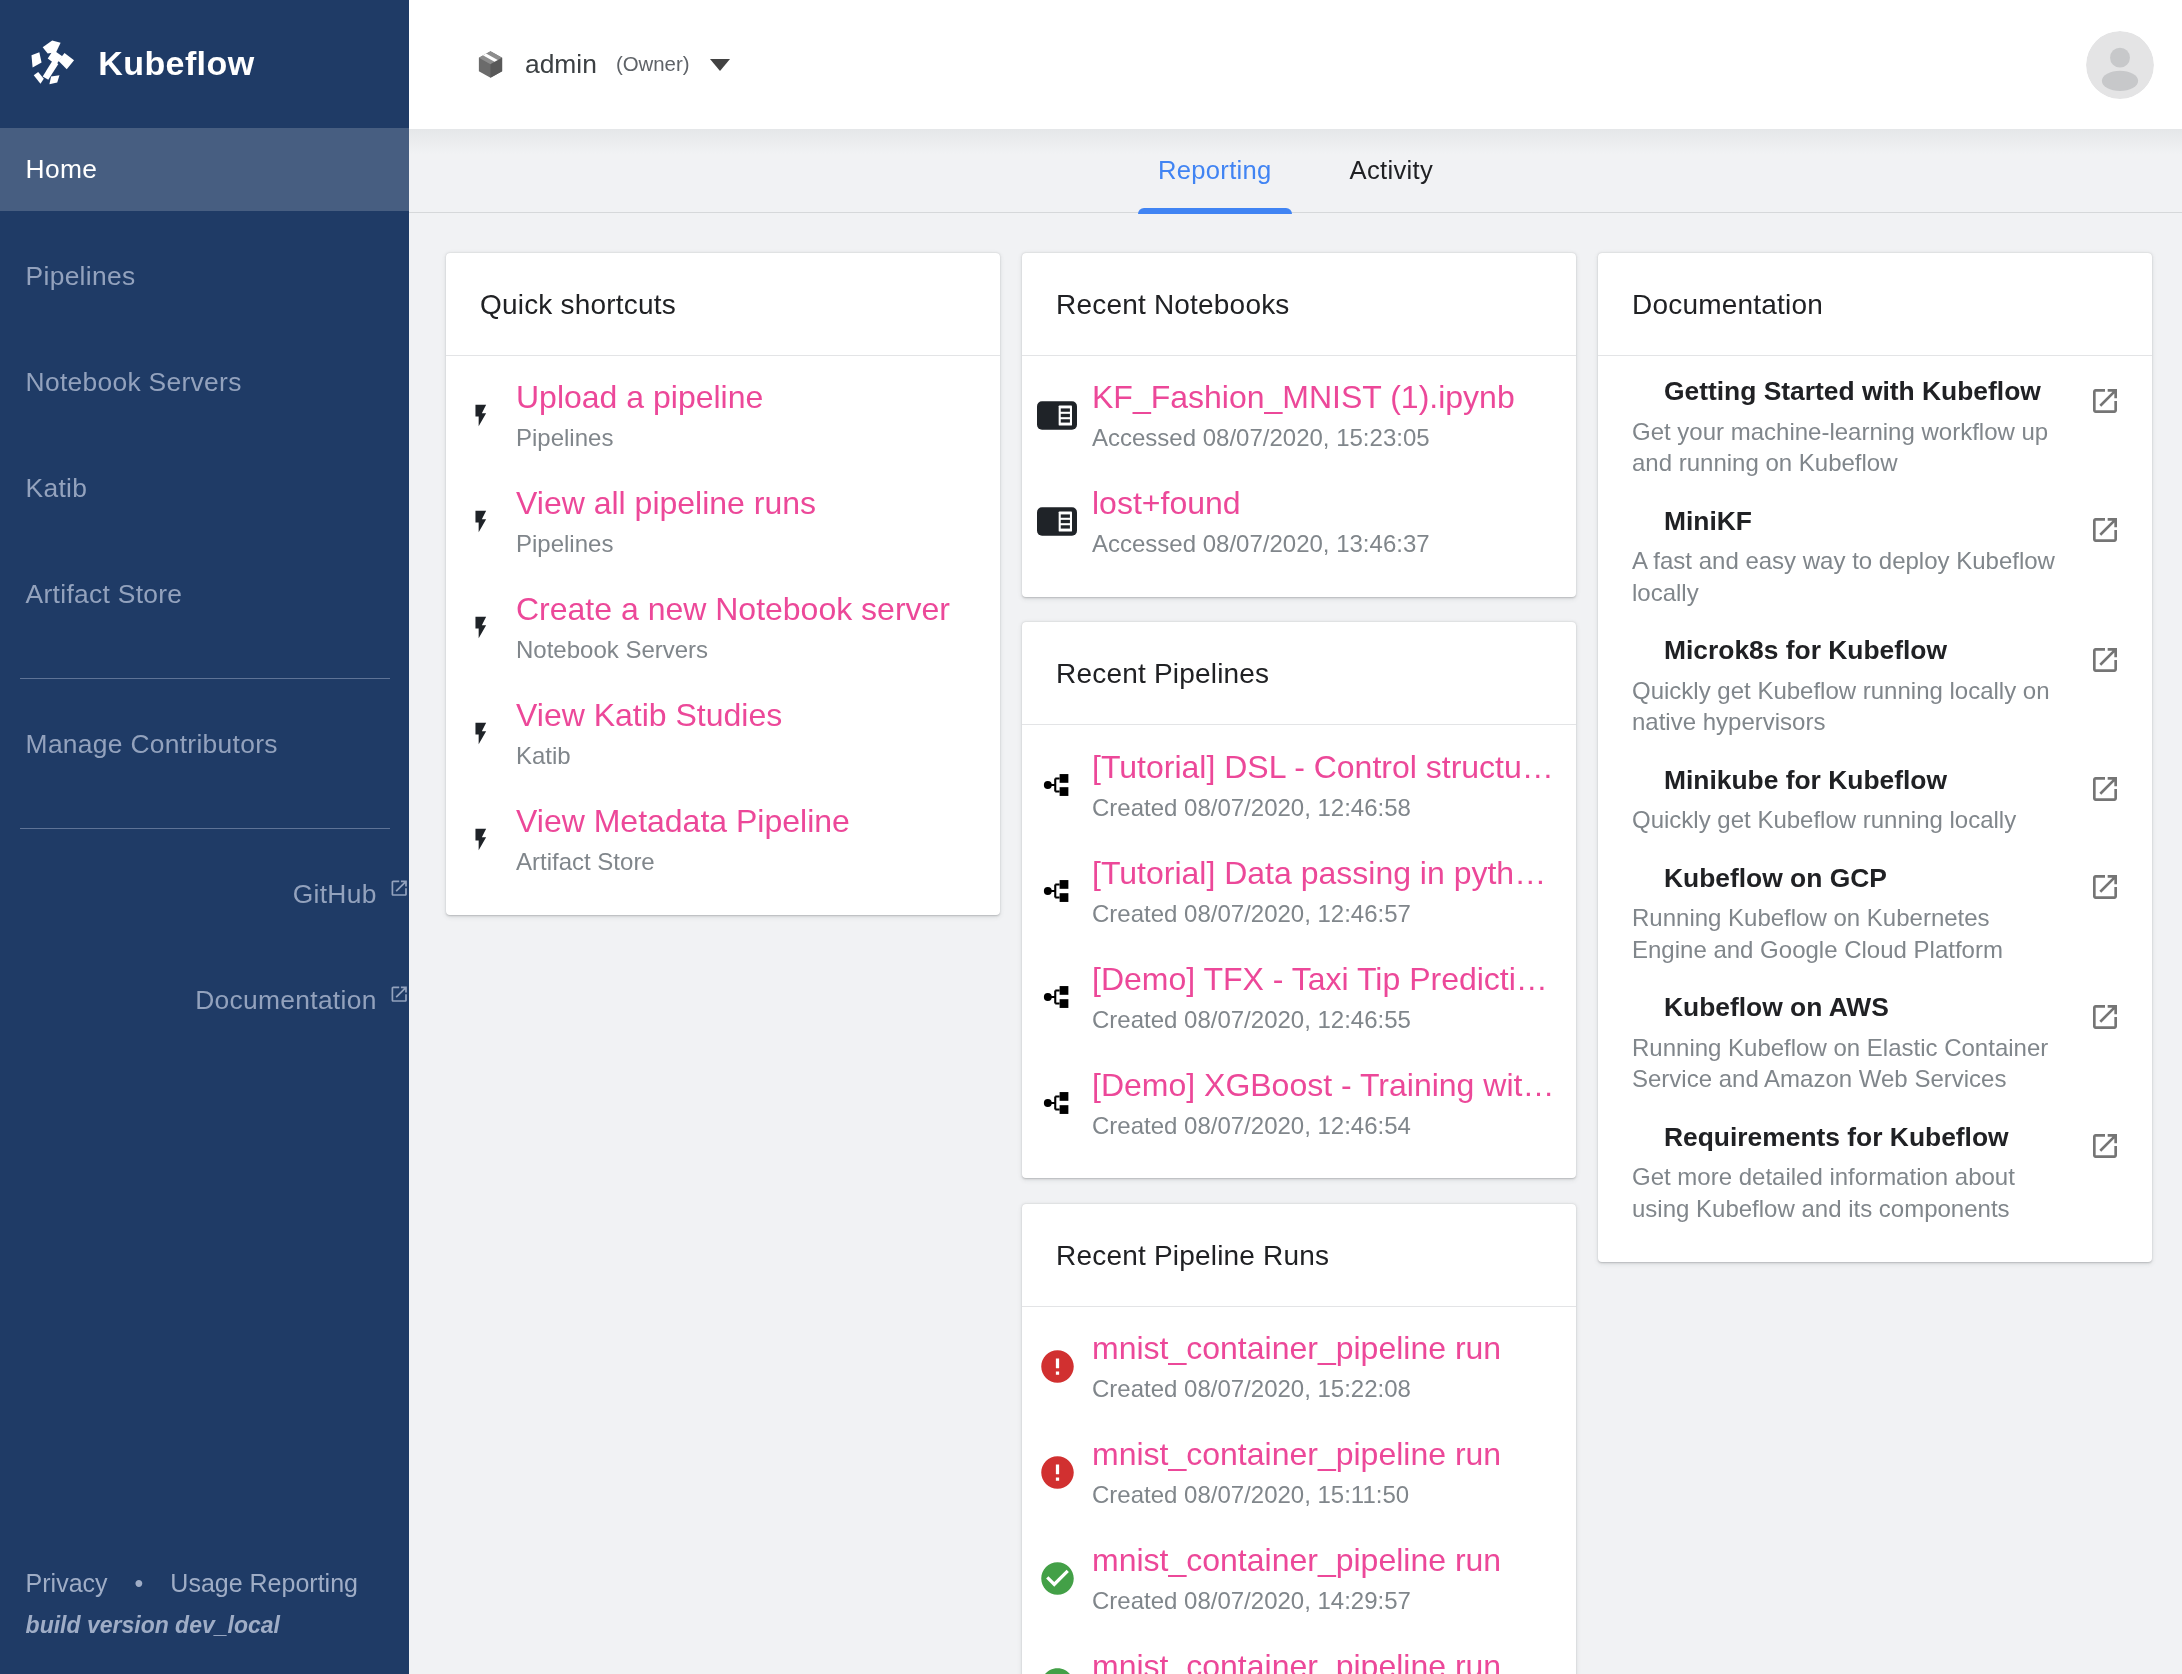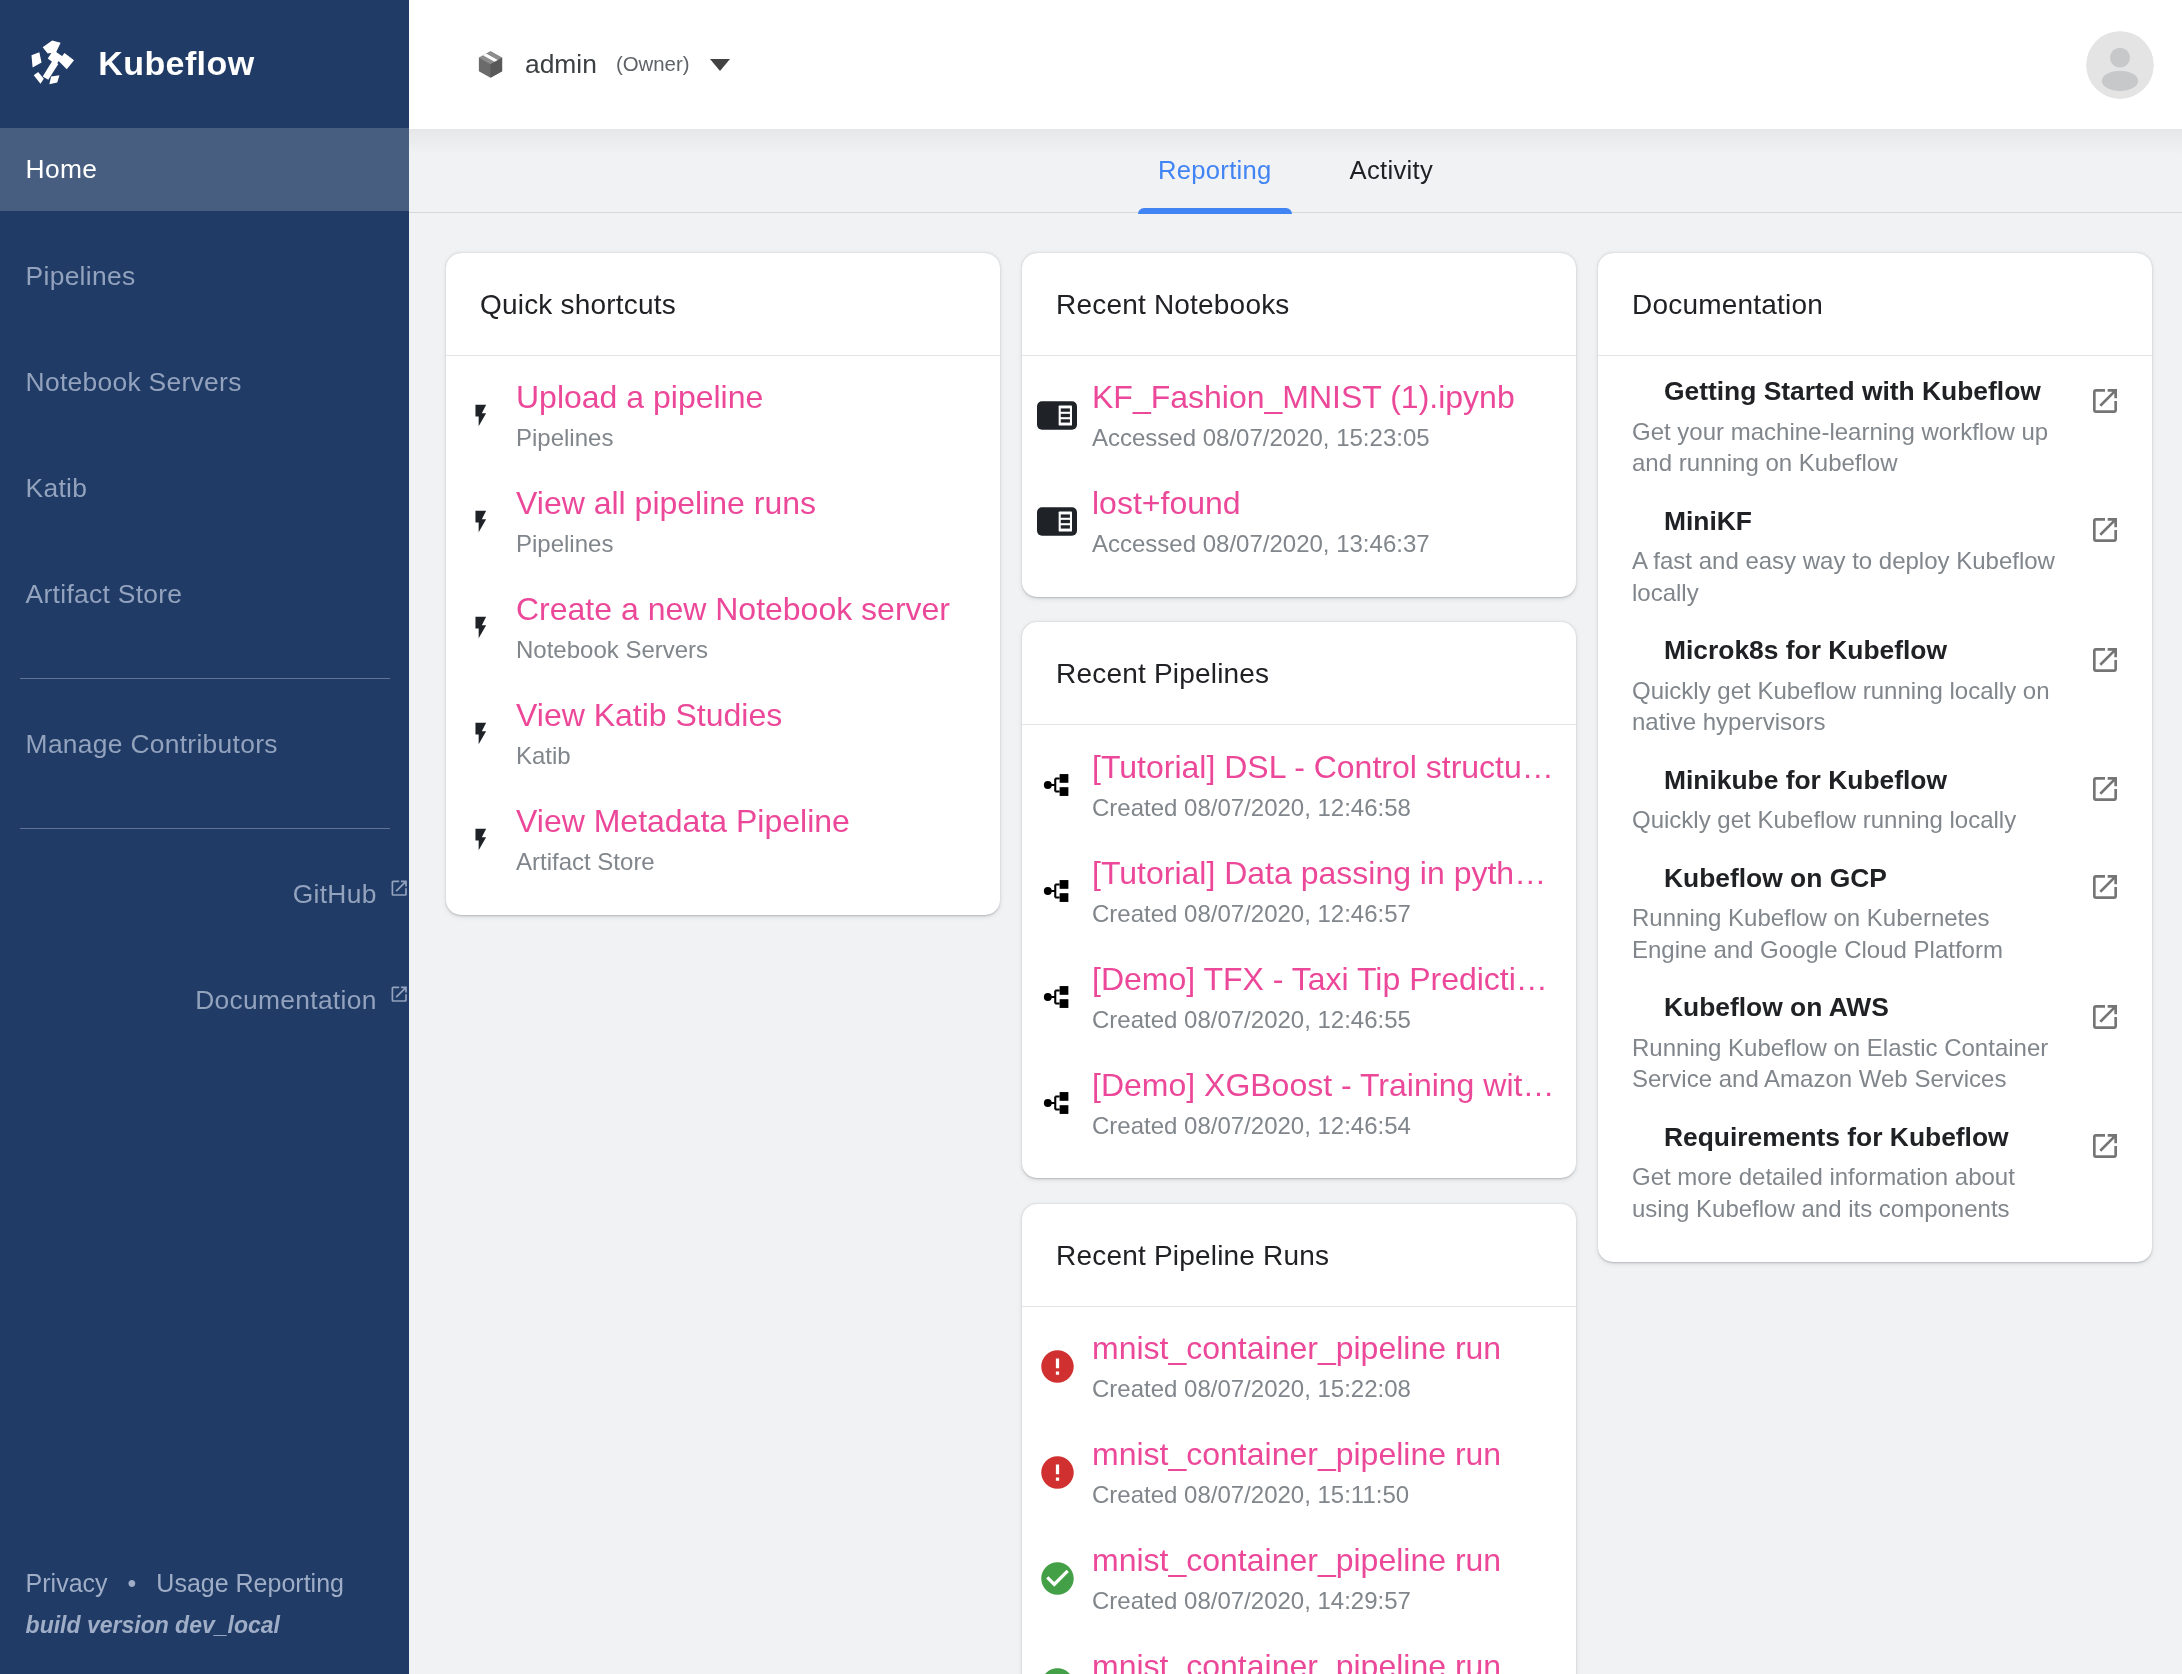--- a/index.html
+++ b/index.html
@@ -29,21 +29,21 @@
     background:rgba(255,255,255,.18); color:#fff; height:83px; margin:12px 0;
   }
   .nav-divider {
     border:none; border-top:0.9px solid rgba(170,183,208,.45);
     margin:31px 19px 12px 20.4px;
   }
   .ext-link { display:flex; align-items:flex-start;justify-content:flex-end; }
   .ext-badge { margin:-12px 0 0 12px; color:#93a2bd; }
   .ext-badge svg { width:20.4px; height:20.4px; display:block; }
   .sidebar-footer { position:absolute; left:25.6px; bottom:36px; }
-  .footer-links { font-size:25px; color:#9fadc6; display:flex; gap:20px; align-items:flex-start; }
+  .footer-links { font-size:25px; color:#9fadc6; display:flex; gap:27px; align-items:flex-start; }
   .footer-links .lnk { cursor:pointer; }
   .footer-build { font-size:23px; font-style:italic; font-weight:bold; color:#9fadc6; margin-top:13.6px; }
 
   
   .main { flex:1; display:flex; flex-direction:column; min-width:0; }
   .header {
     height:129px; background:#fff; display:flex; align-items:center;
     justify-content:space-between; padding:0 28px 0 66px; position:relative; z-index:2;
   }
   .ns-selector { display:flex; align-items:center; gap:19px; cursor:pointer; }
@@ -70,21 +70,21 @@
     background:#4184f3; border-radius:6.8px 6.8px 0 0;
   }
 
   .content {
     flex:1; display:flex; gap:22px; padding:40px 32px 0 37px;
     align-items:flex-start; overflow:hidden;
   }
   .col { width:554px; flex:0 0 554px; display:flex; flex-direction:column; gap:25.6px; }
 
   .card {
-    background:#fff; border-radius:15px;
+    background:#fff; border-radius:4px;
     box-shadow:0 0.9px 1.7px rgba(60,64,67,.25), 0 1.7px 5.1px rgba(60,64,67,.12);
   }
   .card-title {
     margin:0; padding:36px 34px 34px; font-size:28px; font-weight:400;
     color:#202124; letter-spacing:0.2px; border-bottom:0.9px solid #e3e4e6;
   }
   .card-body { padding:6.8px 0 22px; }
 
   .row { display:flex; align-items:center; height:106px; cursor:pointer; }
   .row .ic { flex:0 0 70px; display:flex; align-items:center; justify-content:center; }

